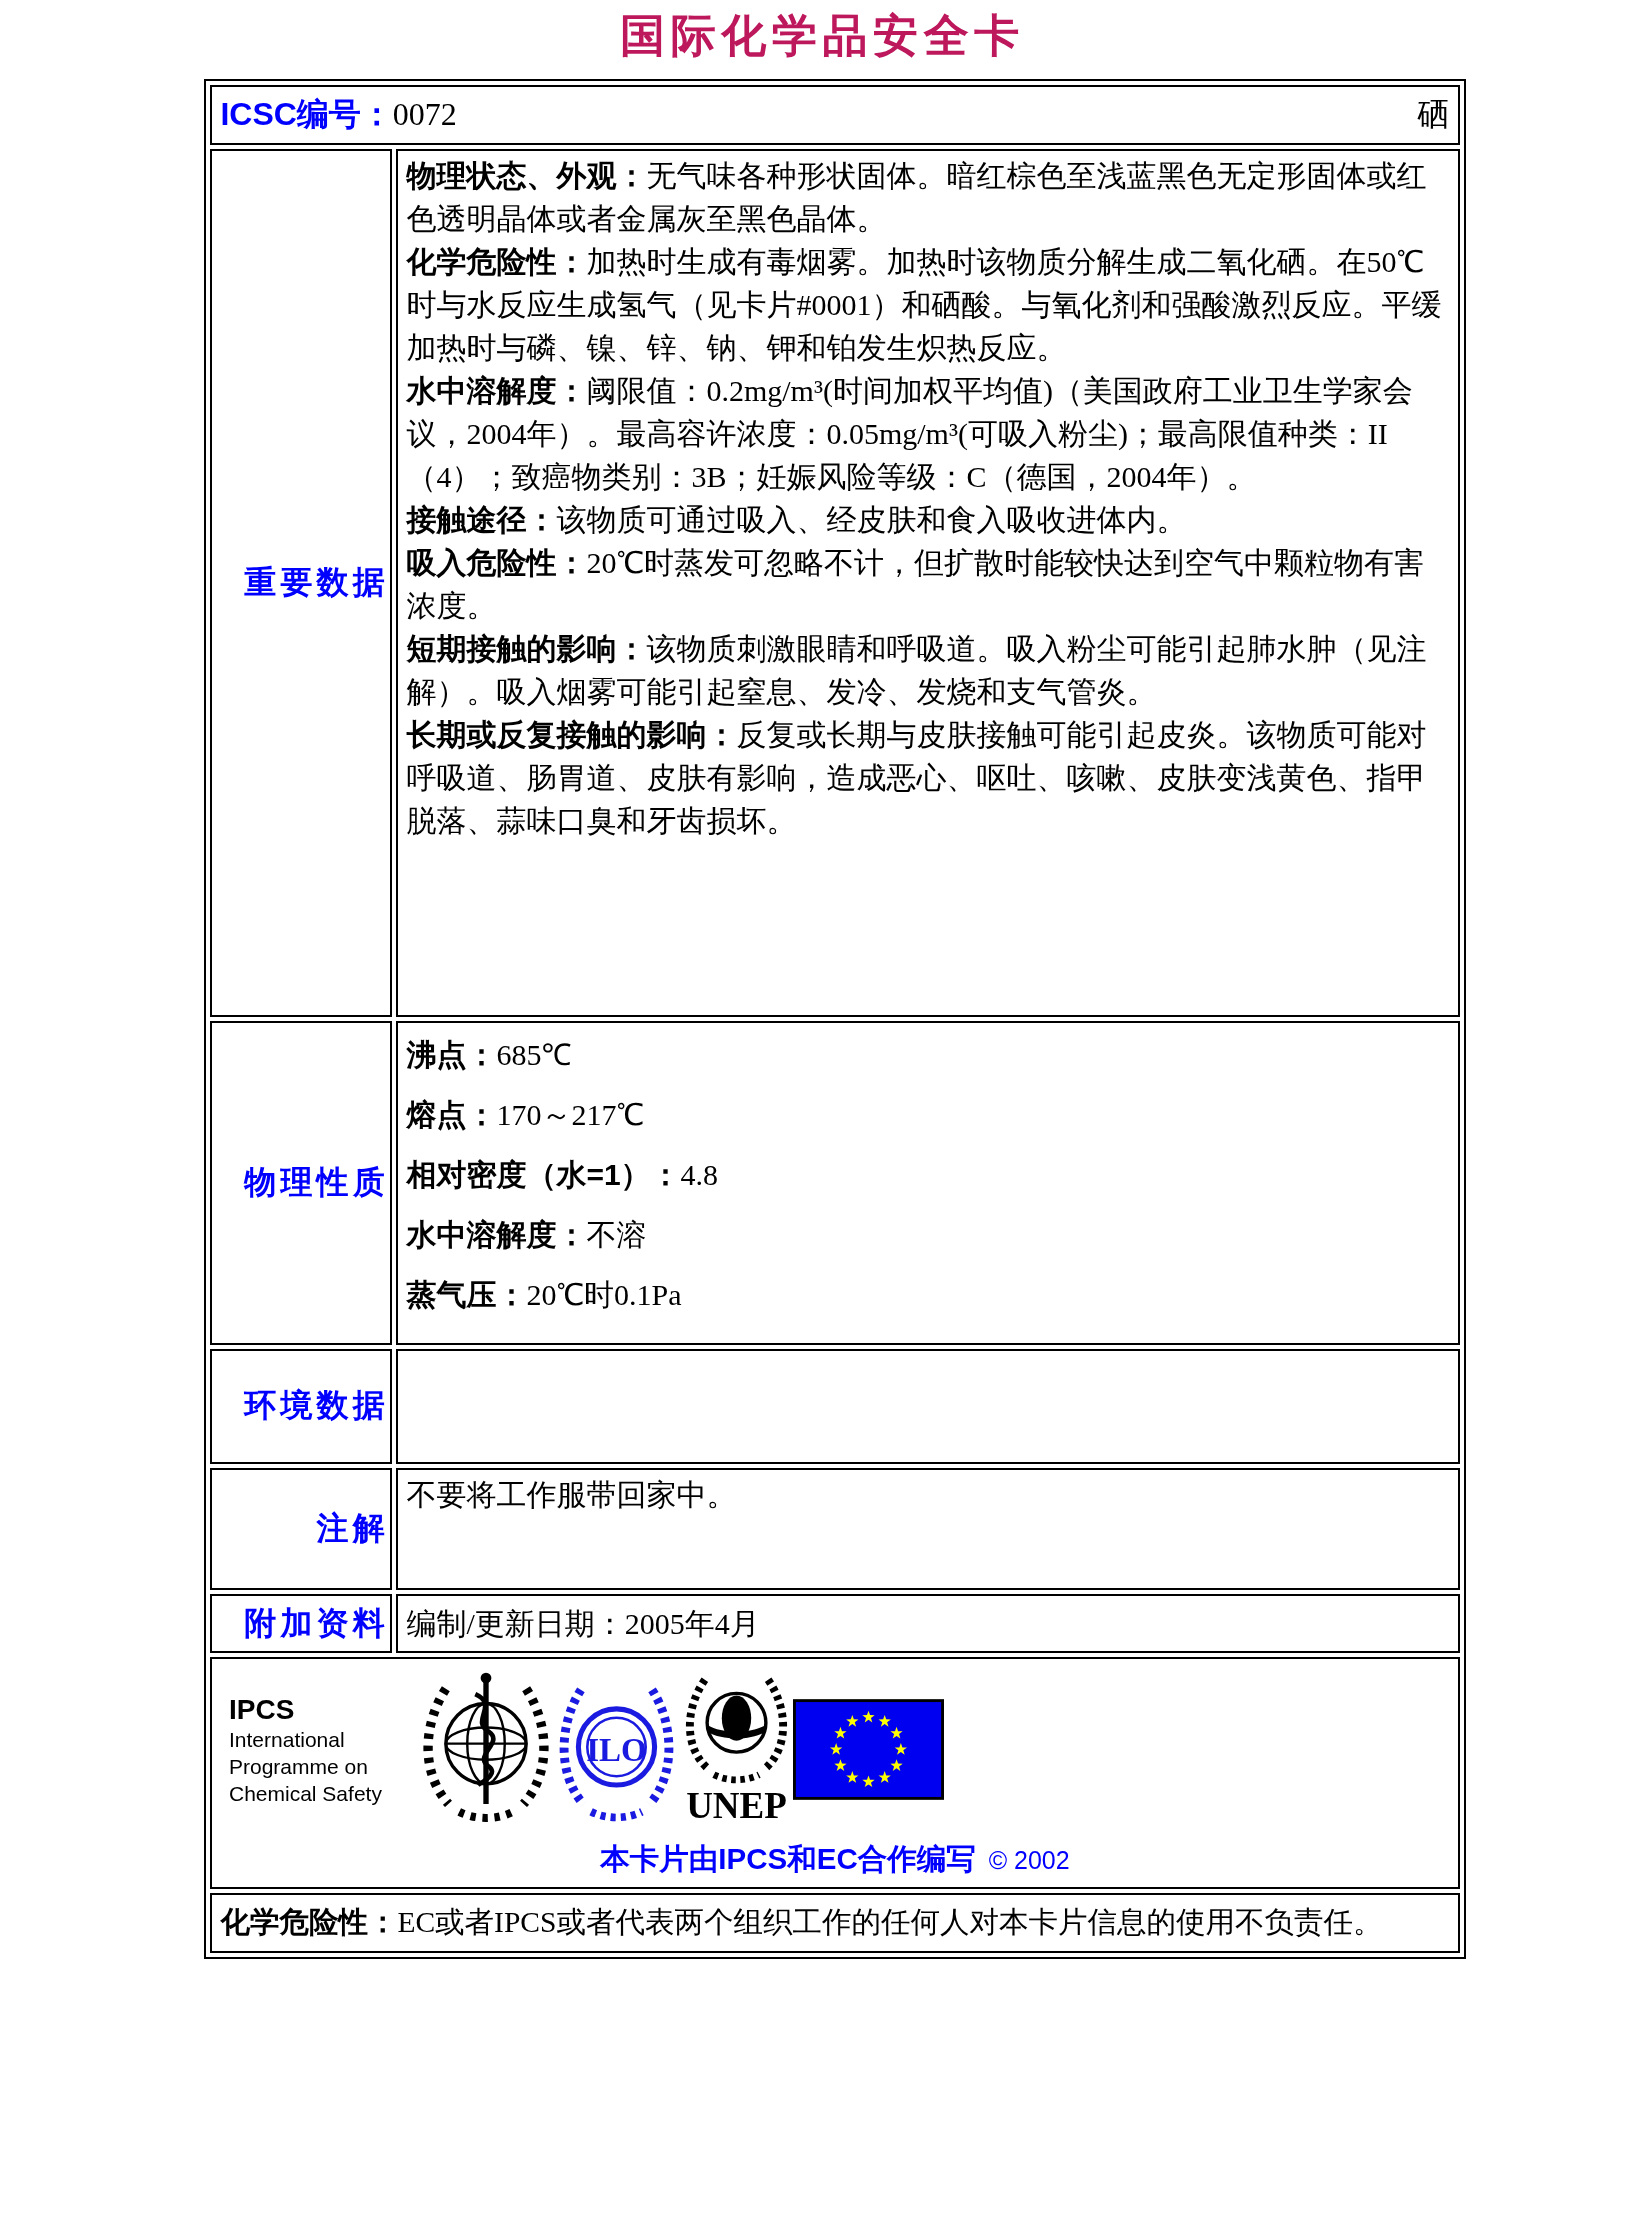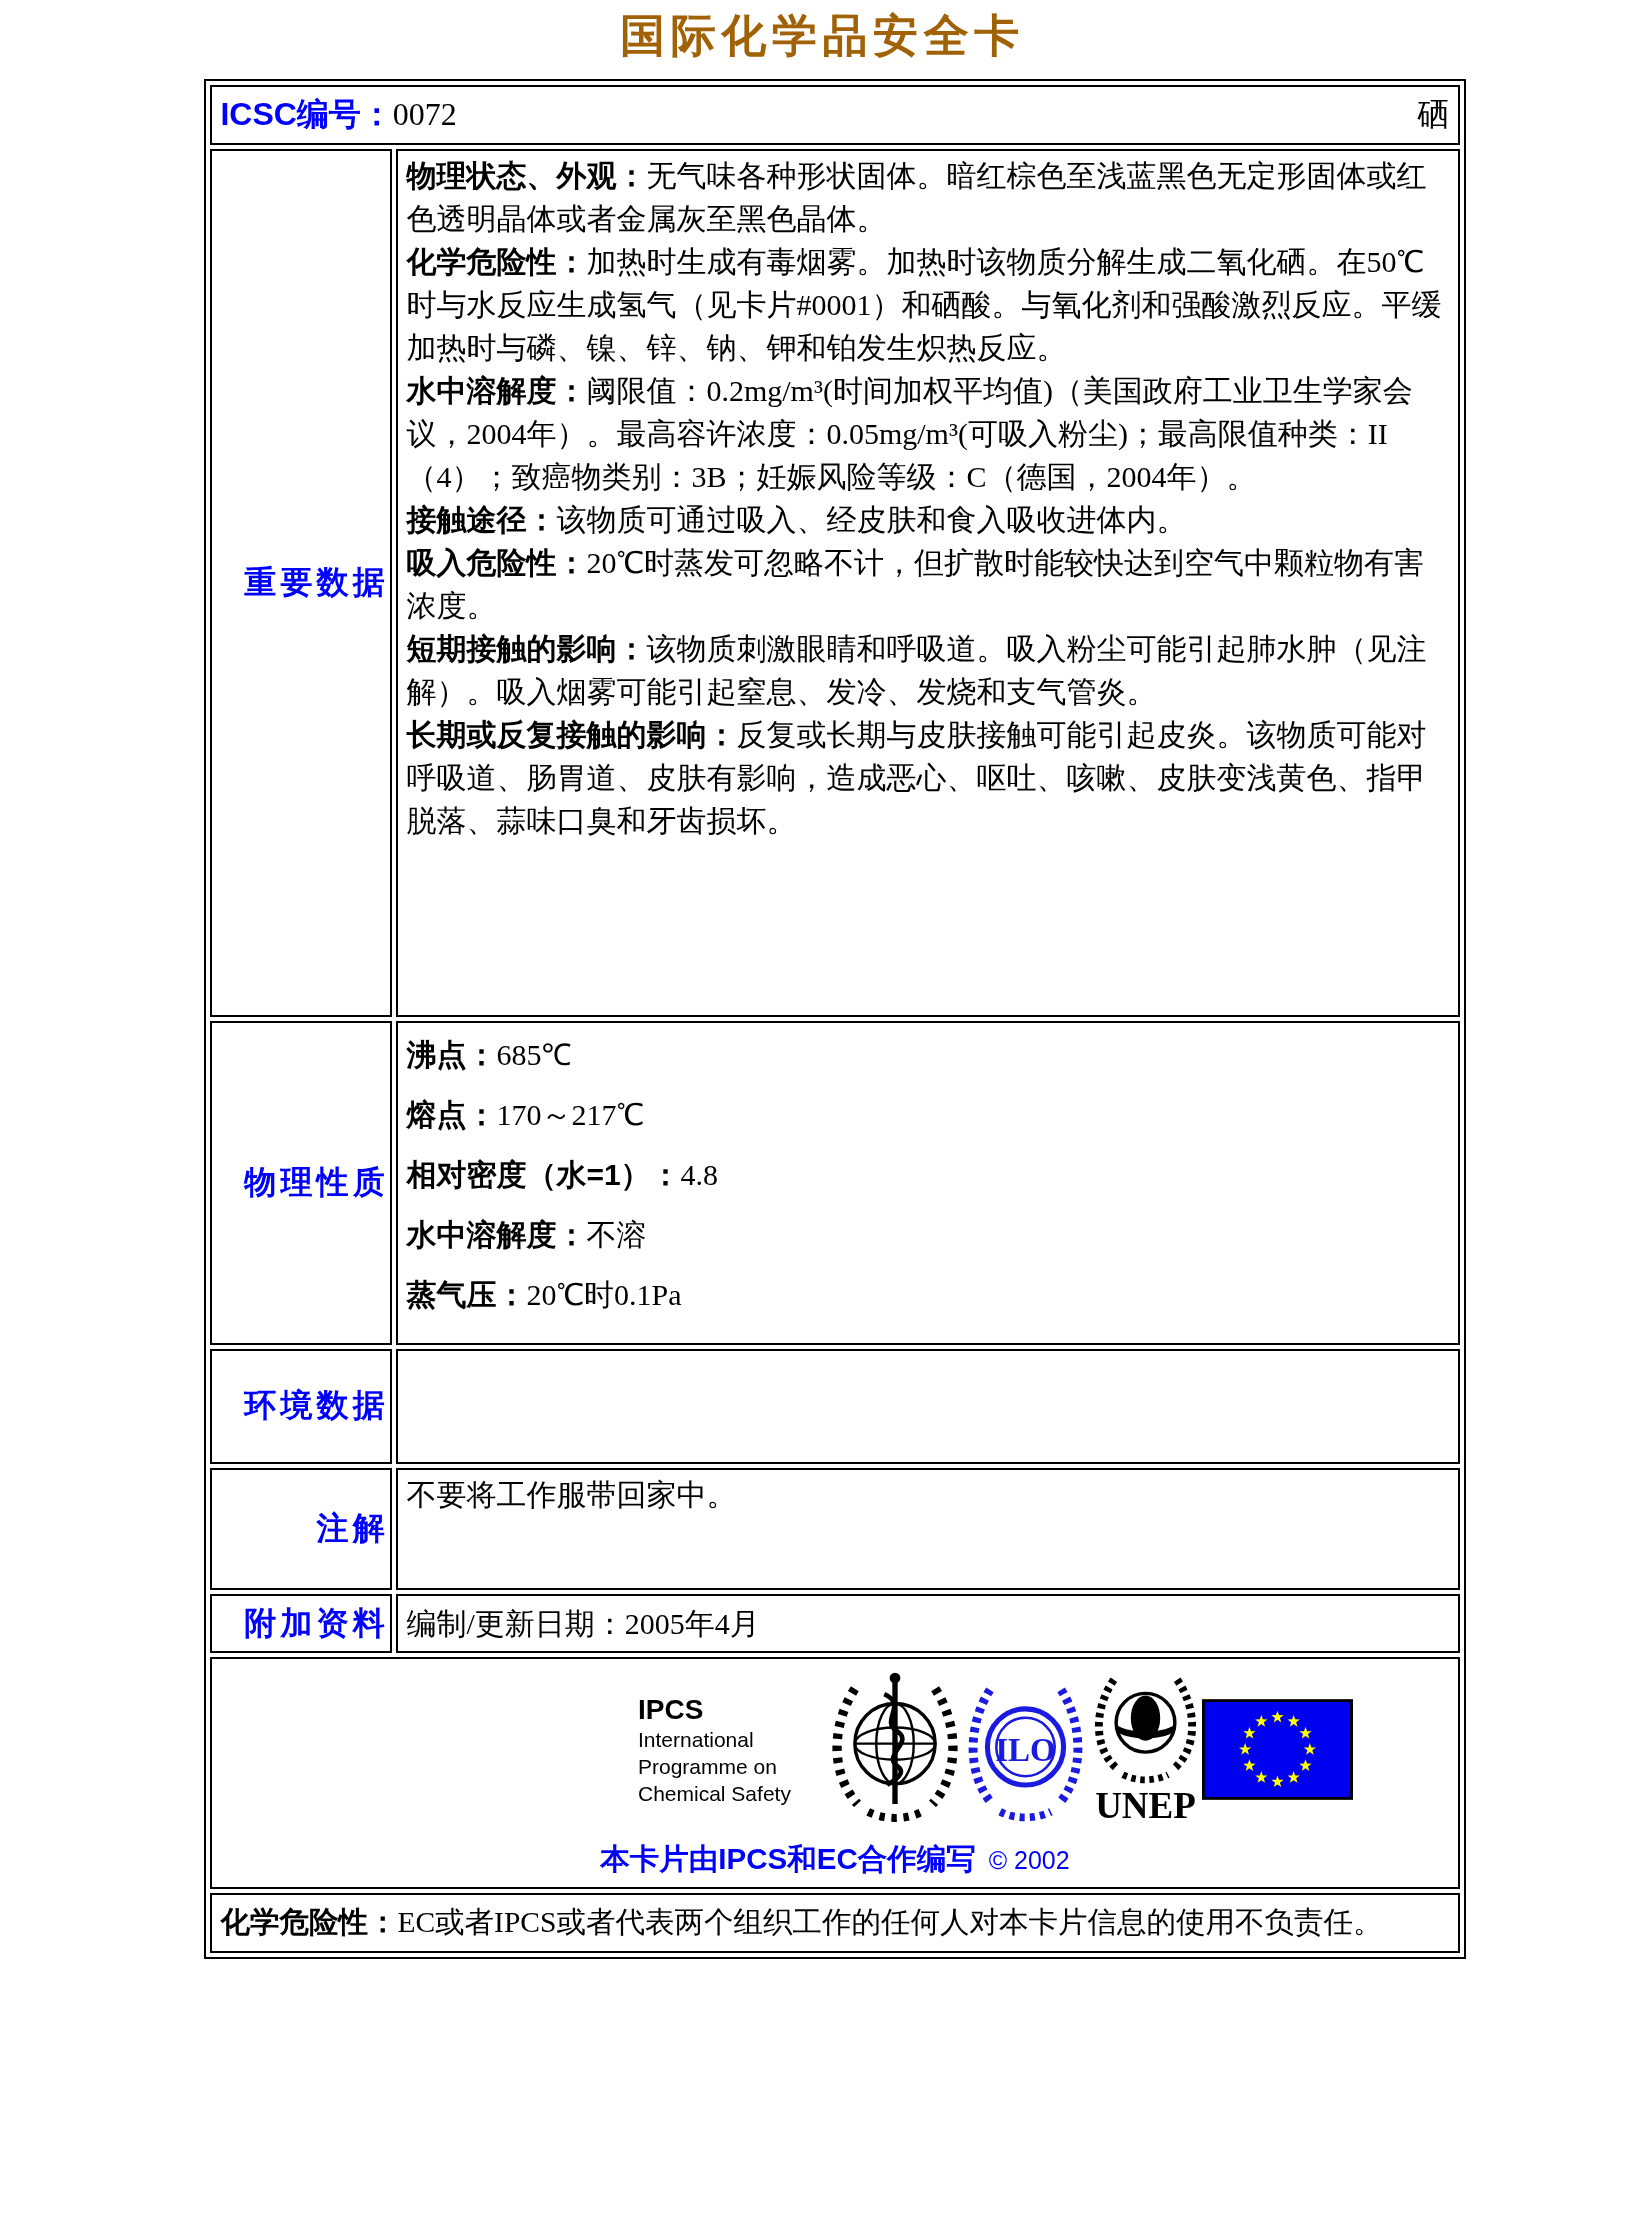--- a/index.html
+++ b/index.html
@@ -3,21 +3,21 @@
 <meta charset="utf-8">
 <style>
   html,body { margin:0; padding:0; background:#ffffff; }
   .page {
     position:relative; width:1645px; height:2216px; background:#fff;
     font-family:"Liberation Serif", serif; color:#000;
   }
   .title {
     padding-top:5.6px; text-align:center;
     font-family:"Liberation Sans", sans-serif;
-    font-size:45px; font-weight:bold; color:#a16207; letter-spacing:5.6px;
+    font-size:45px; font-weight:bold; color:#be185d; letter-spacing:5.6px;
   }
   table.card {
     position:absolute; left:204px; top:79px; width:1262px;
     border:2.8px solid #000; border-collapse:separate; border-spacing:4.2px;
     background:#fff;
   }
   td { border:2.1px solid #000; background:#fff; }
   td.header-cell {
     height:56px; padding:0 8.4px; font-size:32px; vertical-align:middle;
   }
@@ -37,21 +37,21 @@
   tr.r-important td.content-cell { height:858px; }
   tr.r-physical  td.content-cell { height:315px; line-height:60px; }
   tr.r-env       td.content-cell { height:105px; }
   tr.r-notes     td.content-cell { height:113px; }
   tr.r-add       td.content-cell { height:49px; vertical-align:middle; }
   .item .heading {
     color:#000000; font-weight:bold; font-family:"Liberation Sans", sans-serif;
   }
   td.footer-cell { height:193px; padding:7px 0; vertical-align:top; }
   .logos-row {
-    display:flex; align-items:center; justify-content:flex-end;
+    display:flex; align-items:center; justify-content:flex-start;
     padding:4.2px 105px 0 17px;
   }
   .ipcs-block { font-family:"Liberation Sans", sans-serif; color:#000; width:190px; }
   .ipcs-acronym { font-size:28px; font-weight:bold; line-height:32px; }
   .ipcs-line { font-size:21px; line-height:27px; }
   .unep-block { display:flex; flex-direction:column; align-items:center; }
   .unep-word { font-family:"Liberation Serif", serif; font-weight:bold; font-size:37px; margin-top:-4.2px; }
   .copyright {
     text-align:center; margin-top:9.8px;
     font-family:Liberation Sans, sans-serif; color:#0000ff;

